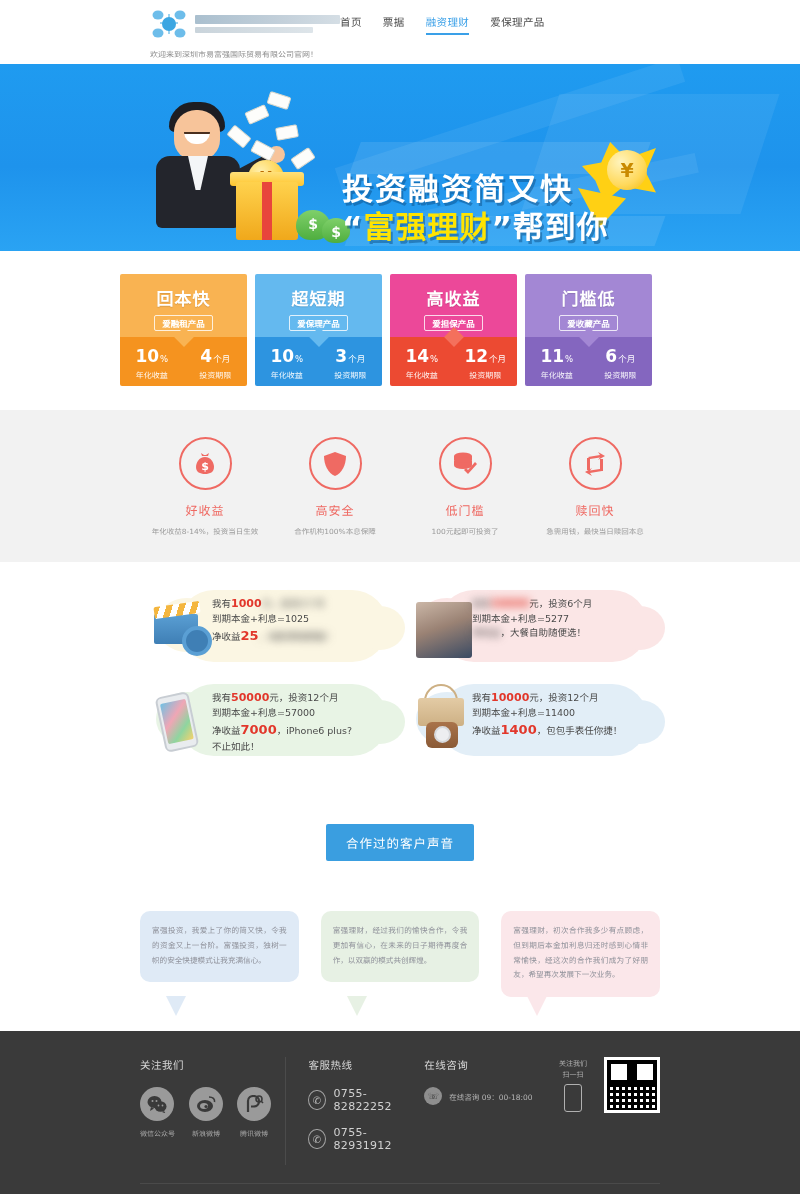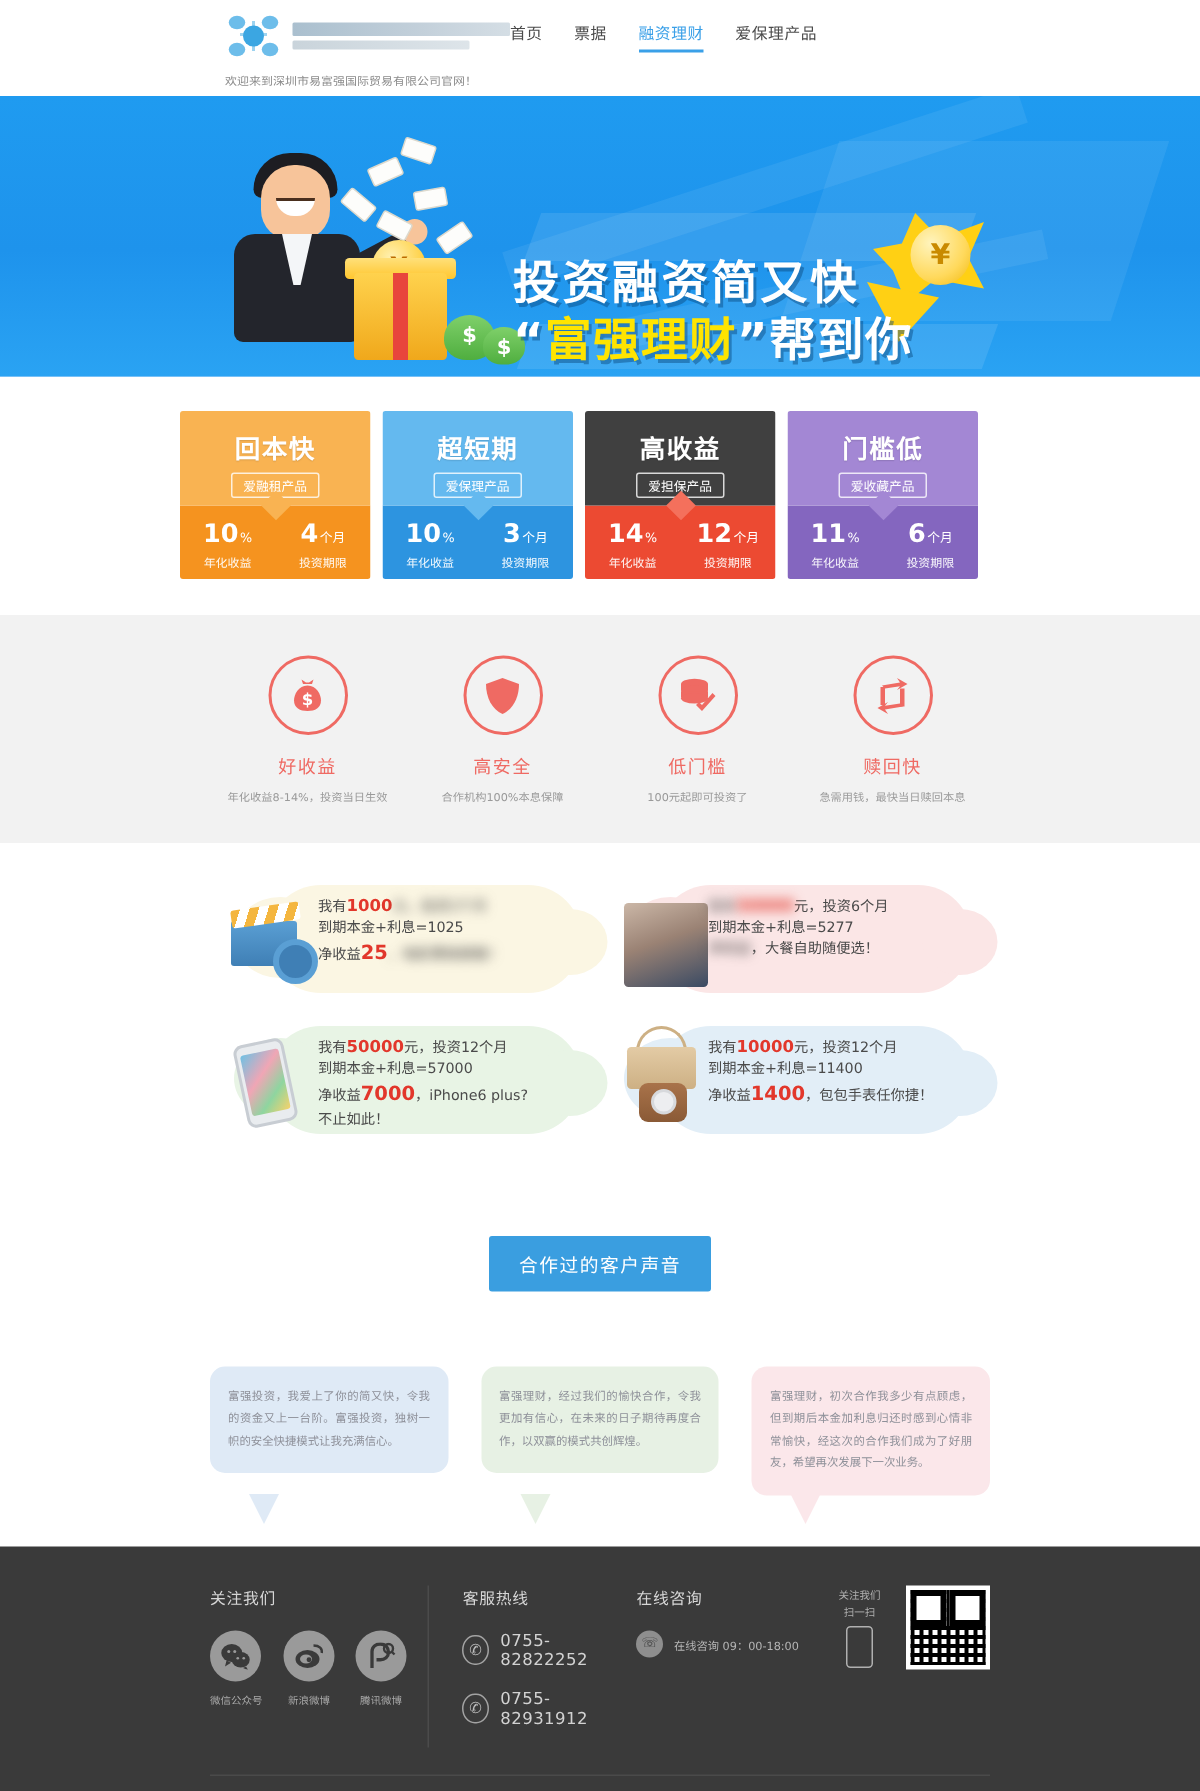--- a/index.html
+++ b/index.html
@@ -104,31 +104,31 @@
   
   .cards { padding:23px 0 24px; }
   .cards-row { display:flex; gap:8px; width:560px; margin:0 auto; }
   .card { width:127px; border-radius:2px; overflow:hidden; position:relative; }
   .card-top { height:63px; position:relative; text-align:center; padding-top:11px; }
   .card-top:after { content:""; position:absolute; left:50%; bottom:-7px; margin-left:-7px;
                     width:14px; height:14px; transform:rotate(45deg); }
   .card-title { font-size:17px; font-weight:bold; color:#fff; letter-spacing:1px;
                 text-shadow:0 1px 1px rgba(0,0,0,.13); }
   .card-tag { display:inline-block; margin-top:5px; padding:1px 7px; font-size:8.5px;
-              color:#fff; border:1px solid rgba(255,255,255,.8); border-radius:2px; }
+              color:#fff; border:1px solid rgba(255,255,255,.8); border-radius:2px;font-weight:bold; }
   .card-bot { height:49px; display:flex; }
   .card-cell { flex:1; text-align:center; padding-top:11px; }
   .card-num { font-size:17px; font-weight:bold; color:#fff; line-height:1; }
   .card-num i { font-style:normal; font-size:8.5px; font-weight:normal; margin-left:1px; }
   .card-lbl { font-size:8px; color:rgba(255,255,255,.95); margin-top:4px; transform:scaleY(.95); }
   .c-orange .card-top{background:#f9b352;} .c-orange .card-top:after{background:#f9b352;}
   .c-orange .card-bot{background:#f5931f;}
   .c-blue   .card-top{background:#64b9ef;} .c-blue   .card-top:after{background:#64b9ef;}
   .c-blue   .card-bot{background:#2d94e0;}
-  .c-red    .card-top{background:#404040;} .c-red    .card-top:after{background:#f4705c;}
+  .c-red    .card-top{background:#ec4899;} .c-red    .card-top:after{background:#f4705c;}
   .c-red    .card-bot{background:#ec4a32;}
   .c-purple .card-top{background:#a387d4;} .c-purple .card-top:after{background:#a387d4;}
   .c-purple .card-bot{background:#8466bf;}
 
   
   .features { background:#f2f2f2; padding:27px 0 26px; }
   .feat-row { display:flex; width:520px; margin:0 auto; }
   .feat { flex:1; text-align:center; }
   .feat-circle { width:53px; height:53px; border:2px solid #ef6a63; border-radius:50%;
                  margin:0 auto; display:flex; align-items:center; justify-content:center; }

